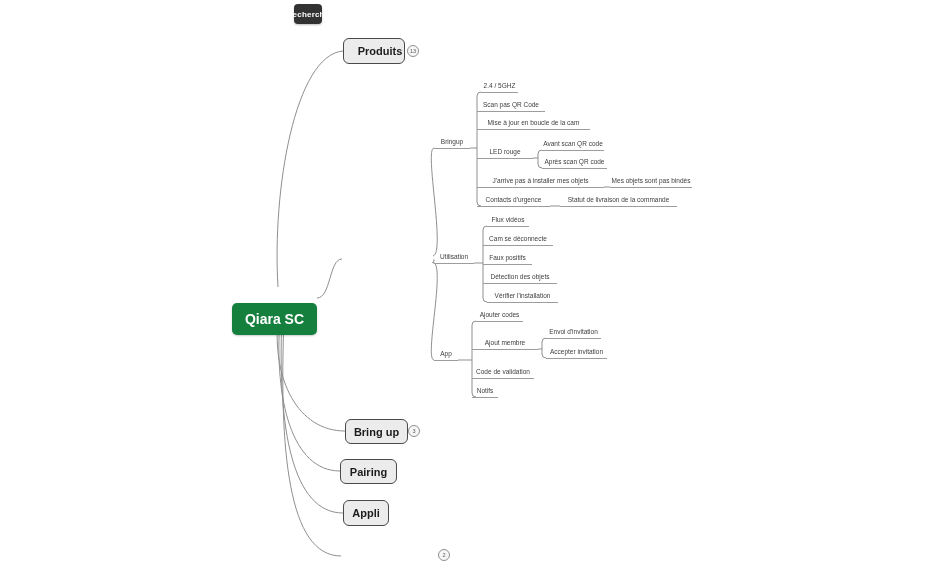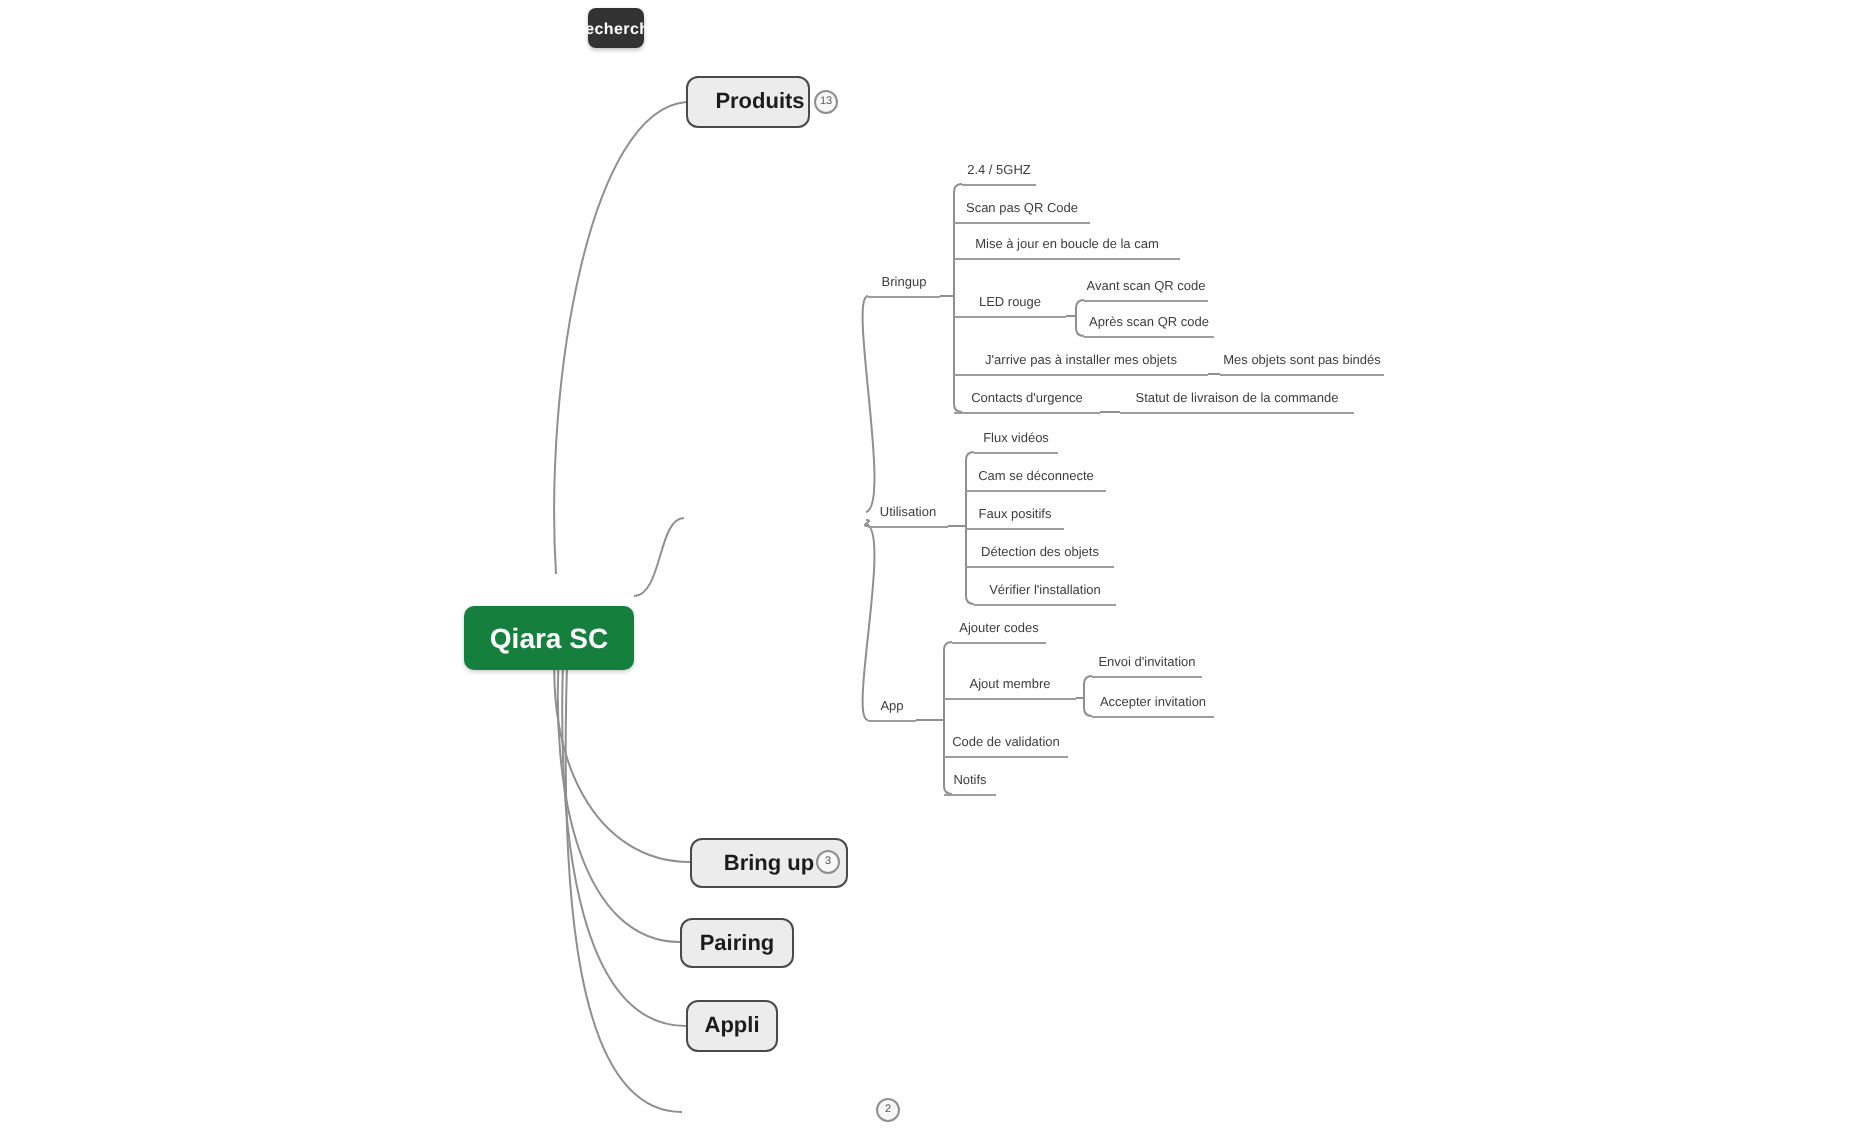--- a/index.html
+++ b/index.html
@@ -91,21 +91,21 @@
   </svg>
 
   <div class="search-btn">Recherche</div>
 
   <div class="root-node">Qiara SC</div>
 
   <div class="gnode" style="left:343px;top:38px;width:62px;height:26px;padding-left:12px;">Produits</div>
   <div class="badge" style="left:407px;top:45px;">13</div>
 
 
-  <div class="gnode" style="left:345px;top:419px;width:79px;height:25px;">Bring up</div>
+  <div class="gnode" style="left:345px;top:419px;width:63px;height:25px;">Bring up</div>
   <div class="badge" style="left:408px;top:425px;">3</div>
 
   <div class="gnode" style="left:340px;top:459px;width:57px;height:25px;">Pairing</div>
 
   <div class="gnode" style="left:343px;top:500px;width:46px;height:26px;text-align:center;">Appli</div>
 
   <div class="badge" style="left:438px;top:549px;">2</div>
 
   <div class="leaf" style="left:434px;top:136px;width:36px;">Bringup</div>
   <div class="leaf" style="left:434px;top:251px;width:40px;">Utilisation</div>

